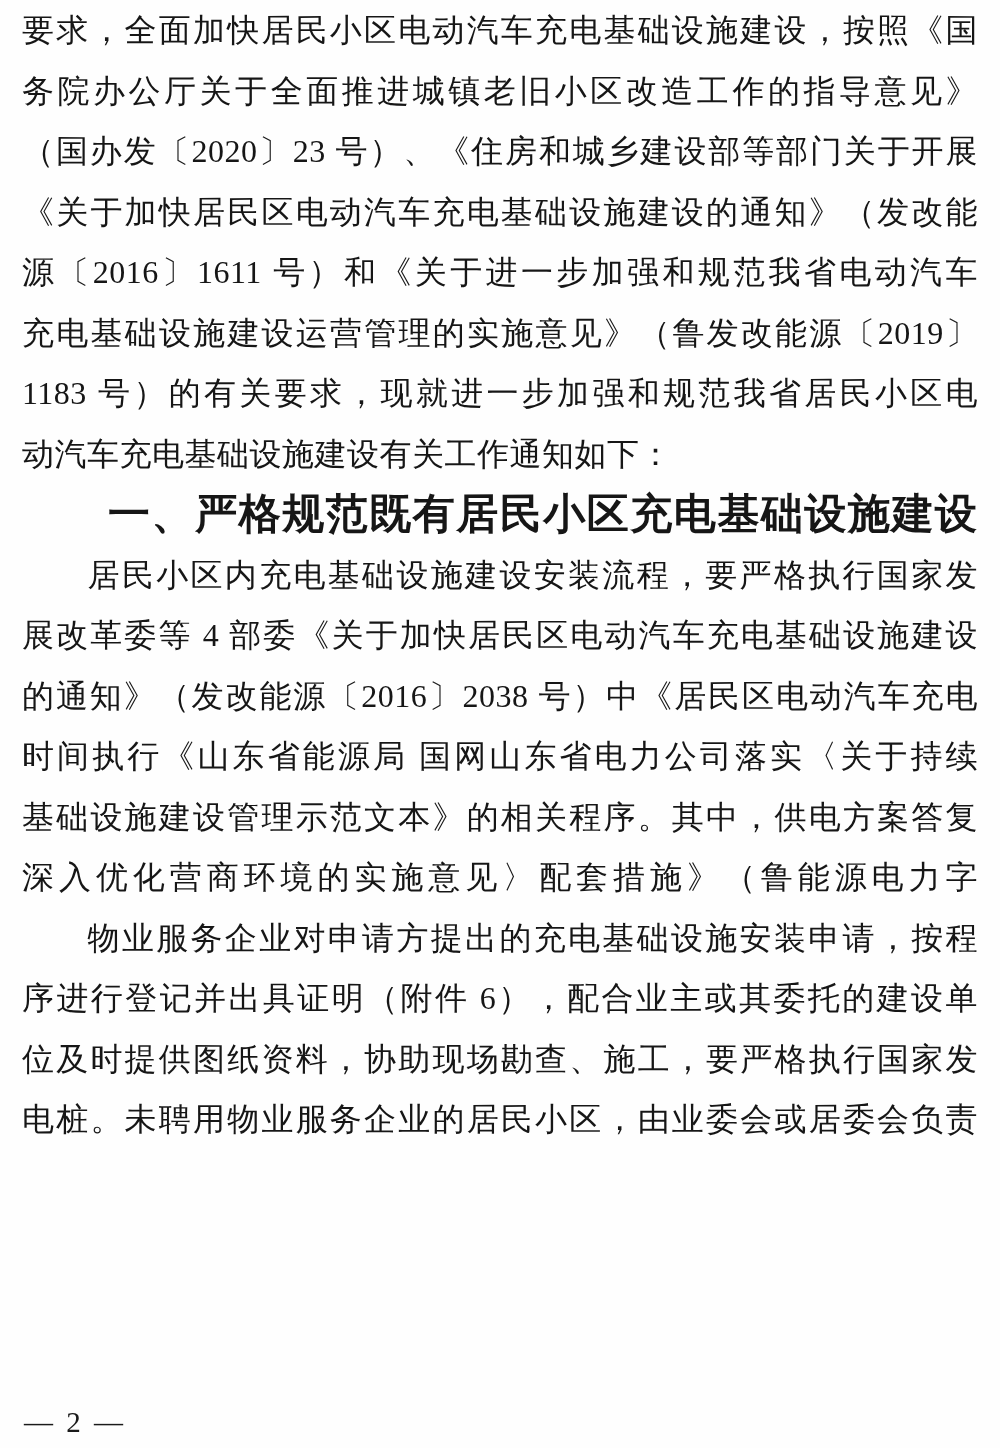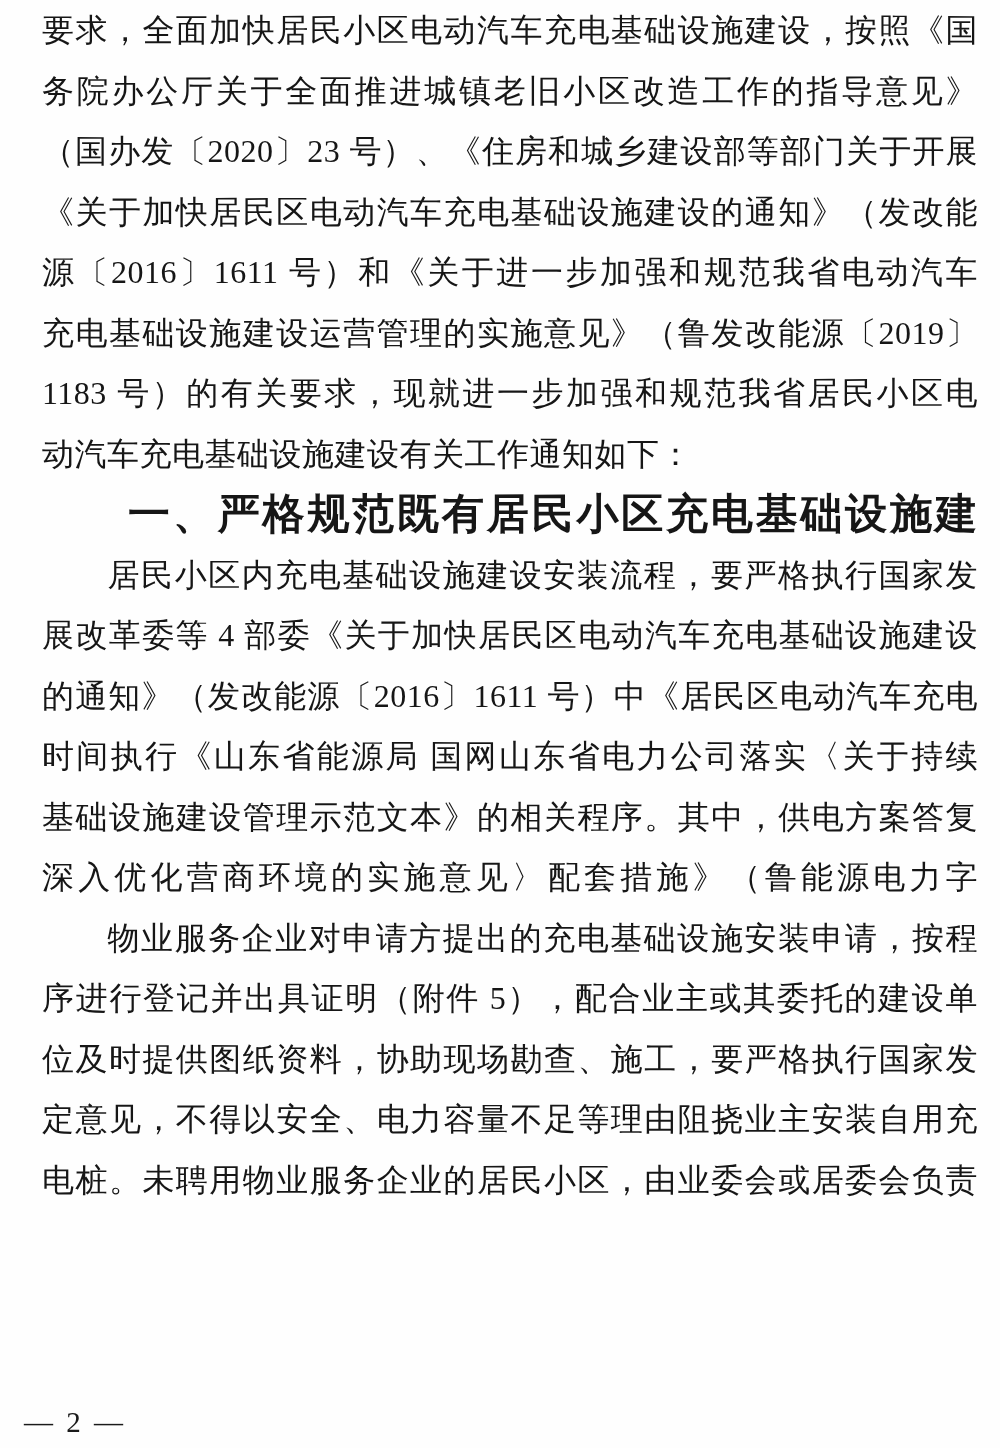--- a/index.html
+++ b/index.html
@@ -11,21 +11,20 @@
     background: #fefefe;
     color: #161616;
     font-family: "Liberation Serif", "DejaVu Serif", serif;
     overflow: hidden;
   }
   .content {
     position: absolute;
     left: 22px;
     right: 22px;
     top: 0;
-    margin-left: 20px;
   }
   .para { margin: 0; padding: 0; }
   .line {
     font-size: 32px;
     height: 60.5px;
     line-height: 60.5px;
     text-align: justify;
     text-align-last: left;
     letter-spacing: 0.5px;
     white-space: normal;
@@ -64,30 +63,29 @@
       <div class="line fill">充电基础设施建设运营管理的实施意见》（鲁发改能源〔2019〕</div>
       <div class="line fill">1183 号）的有关要求，现就进一步加强和规范我省居民小区电</div>
       <div class="line">动汽车充电基础设施建设有关工作通知如下：</div>
     </div>
 
     <div class="line heading indent">一、严格规范既有居民小区充电基础设施建设流程</div>
 
     <div class="para">
       <div class="line fill indent">居民小区内充电基础设施建设安装流程，要严格执行国家发</div>
       <div class="line fill">展改革委等 4 部委《关于加快居民区电动汽车充电基础设施建设</div>
-      <div class="line fill">的通知》（发改能源〔2016〕1611 号）中《居民区电动汽车充电</div>
+      <div class="line fill">的通知》（发改能源〔2016〕2038 号）中《居民区电动汽车充电</div>
       <div class="line fill">时间执行《山东省能源局 国网山东省电力公司落实〈关于持续</div>
       <div class="line fill">基础设施建设管理示范文本》的相关程序。其中，供电方案答复</div>
       <div class="line fill">深入优化营商环境的实施意见〉配套措施》（鲁能源电力字〔2020〕</div>
     </div>
 
     <div class="para">
       <div class="line fill indent">物业服务企业对申请方提出的充电基础设施安装申请，按程</div>
-      <div class="line fill">序进行登记并出具证明（附件 5），配合业主或其委托的建设单</div>
+      <div class="line fill">序进行登记并出具证明（附件 6），配合业主或其委托的建设单</div>
       <div class="line fill">位及时提供图纸资料，协助现场勘查、施工，要严格执行国家发</div>
-      <div class="line fill">定意见，不得以安全、电力容量不足等理由阻挠业主安装自用充</div>
       <div class="line fill">电桩。未聘用物业服务企业的居民小区，由业委会或居委会负责</div>
     </div>
 
   </div>
 
   <div class="footer">— 2 —</div>
 </div>
 
 </body></html>

